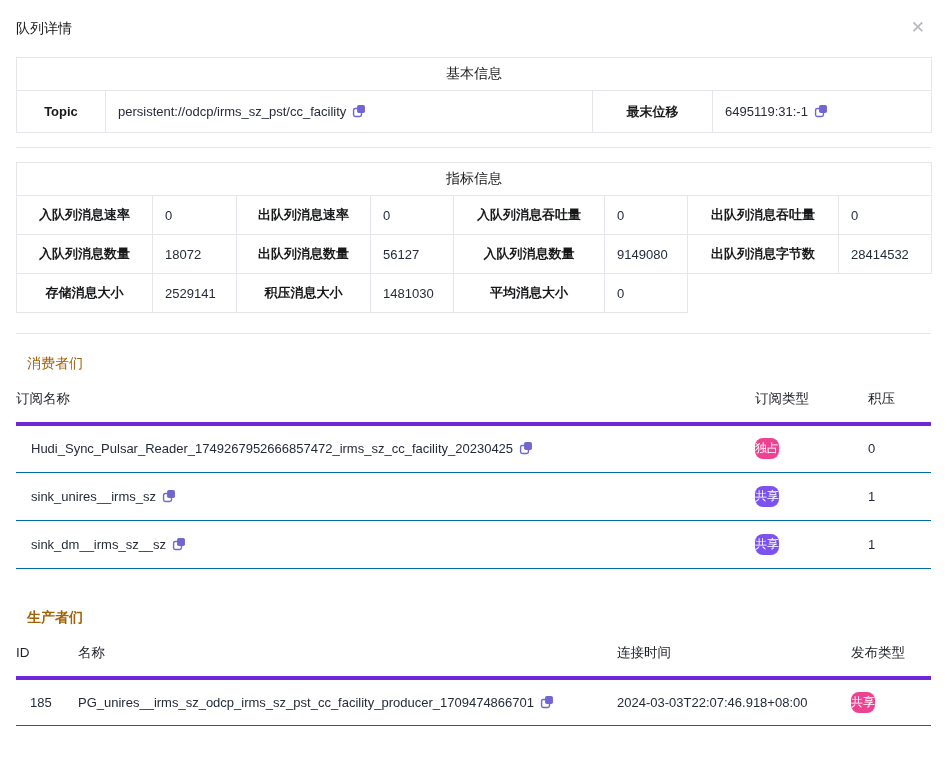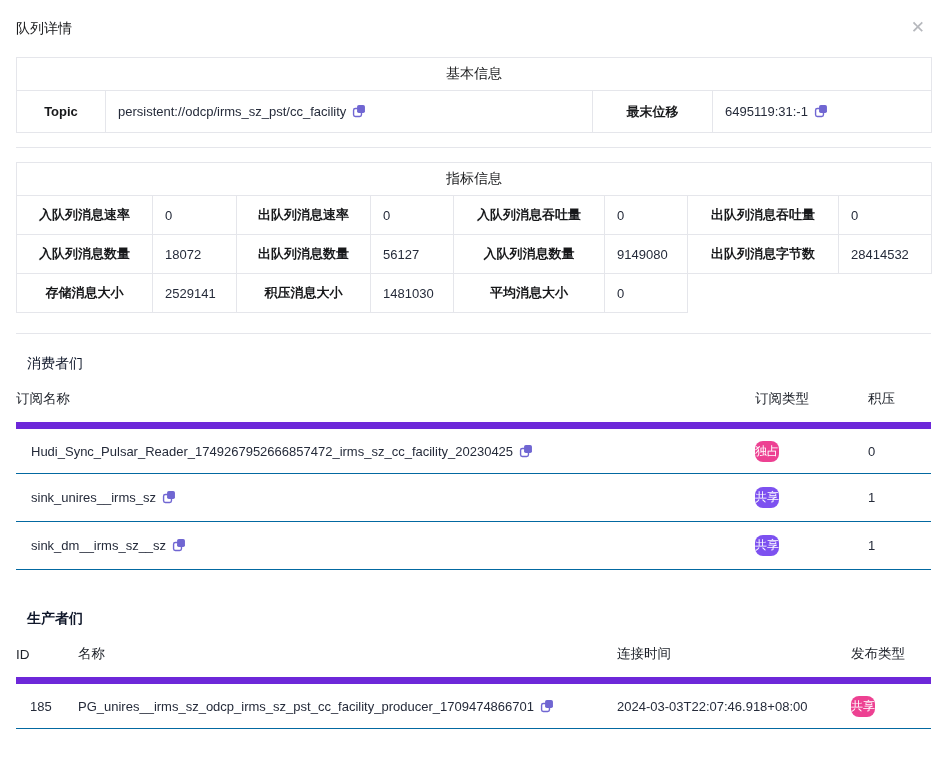--- a/index.html
+++ b/index.html
@@ -28,29 +28,29 @@
   .metrics td { height:39px; }
   .cell-label { font-weight:bold; text-align:center; color:#17181a;margin-left:14px; }
   .cell-value { padding:0 12px; text-align:left; white-space:nowrap; overflow:hidden; }
   td.filler { border:none; }
 
   .divider { height:1px; background:#e5e6eb; }
   .divider.d1 { margin-top:14px; }
   .divider.d2 { margin-top:20px; }
 
   
-  .section-title { font-size:14px; color:#0f172a; padding-left:11px; line-height:16px; }
+  .section-title { font-size:14px; color:#a16207; padding-left:11px; line-height:16px; }
   .section-title.consumers { margin-top:21px; }
   .section-title.producers { margin-top:40px;font-weight:bold; }
 
   
   .list-table { width:915px; border-collapse:collapse; table-layout:fixed; margin-top:17px; }
   .list-table th {
     text-align:left; font-weight:400; font-size:13.5px; color:#1d2129;
-    padding:2px 0 14px 0; border-bottom:7px solid #6d28d9; white-space:nowrap;
+    padding:2px 0 14px 0; border-bottom:4px solid #6d28d9; white-space:nowrap;
   }
   .list-table td {
     height:48px; font-size:13px; color:#252b3a; vertical-align:middle;
     border-bottom:1px solid #0369a1; white-space:nowrap; overflow:hidden;
   }
   .pad-l { padding-left:15px; }
   .pad-s { padding-left:14px; }
 
   .copy-icon { vertical-align:-2px; margin-left:6px; cursor:pointer; }
 

